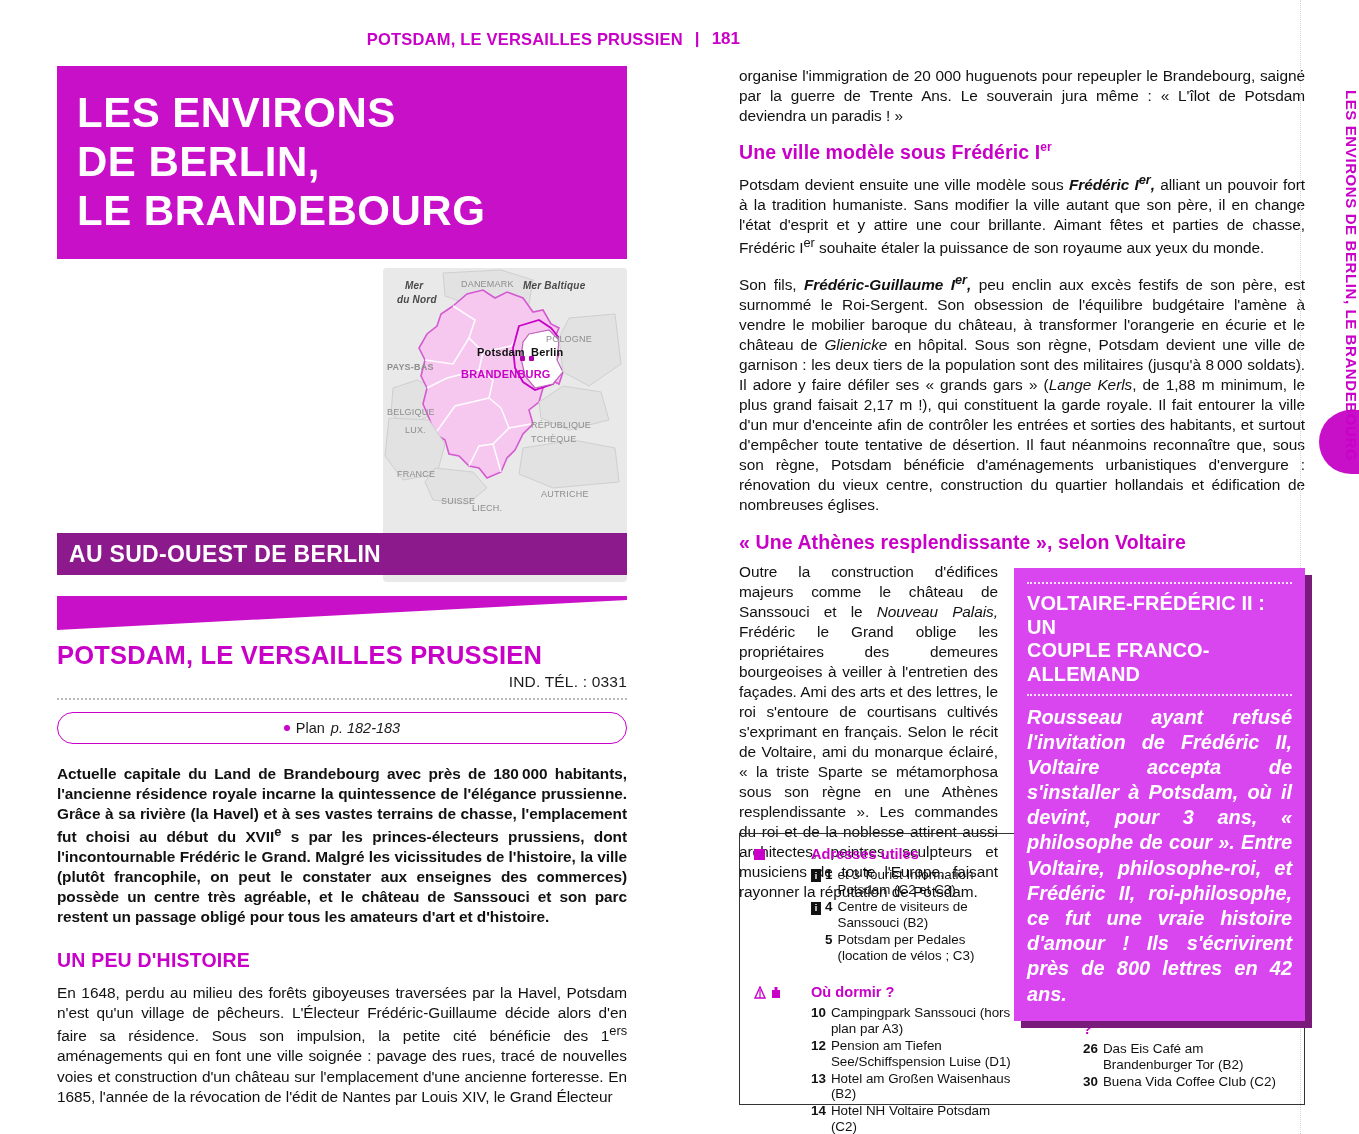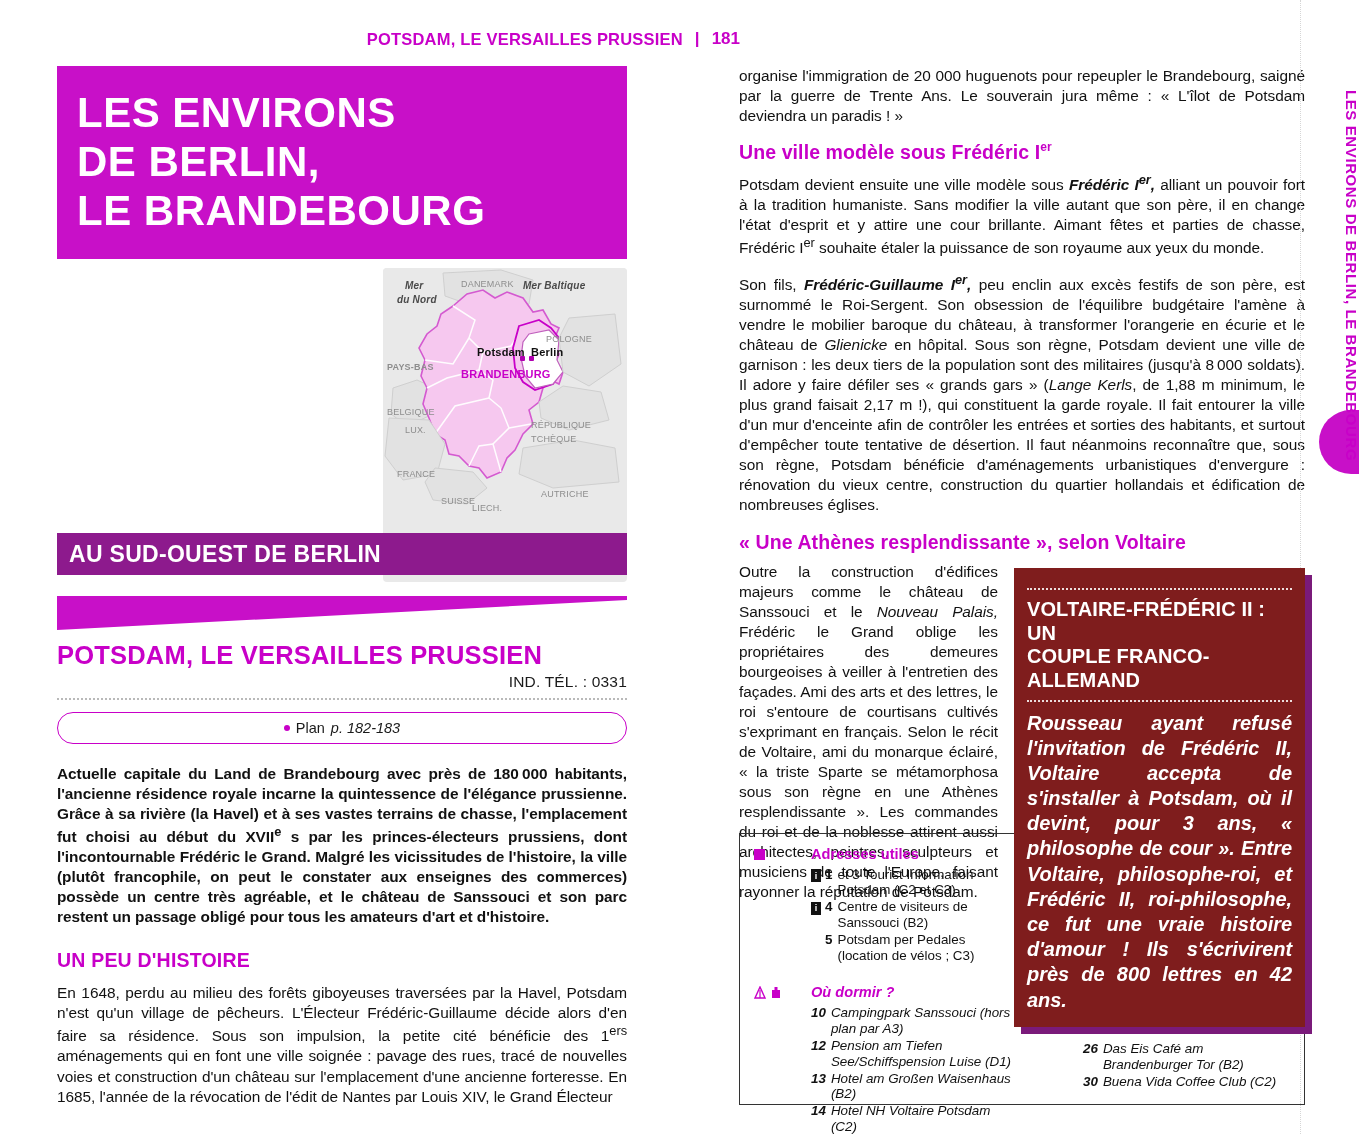--- a/index.html
+++ b/index.html
@@ -124,22 +124,22 @@
 
   
   .flow-wrap{ position:relative; }
   .voltaire-box{
     float:right;
     width:291px;
     margin:6px 0 10px 16px;
     position:relative;
   }
   .vb-inner{
-    background:#7f1d1d;
-    padding:20px 13px 14px 13px;
+    background:#d946ef;
+    padding:14px 13px 14px 13px;
     position:relative;
     z-index:2;
   }
   .vb-shadow{
     position:absolute; left:7px; top:7px; right:-7px; bottom:-7px;
     background:#7a1a7a; z-index:1;
   }
   .vb-title{
     color:#fff; font-weight:bold; font-size:20px; line-height:1.18;
     padding-bottom:7px;
@@ -158,21 +158,21 @@
 
   
   .legend-box{
     position:absolute; left:739px; top:833px; width:566px; height:272px;
     border:1.5px solid #333;
     padding:12px 10px 8px 10px;
     display:flex;
   }
   .legend-col{ width:50%; padding:0 4px; }
   .legend-group{ margin-bottom:11px; }
-  .legend-group:last-child{ margin-bottom:2px;font-style:italic; }
+  .legend-group:last-child{ margin-bottom:2px; }
   .lg-head{
     display:flex; align-items:center; gap:7px; margin-bottom:3px;
   }
   .lg-icons{ width:50px; display:flex; gap:4px; align-items:center; justify-content:flex-start; flex:0 0 50px; }
   .lg-title{ color:#c800c8; font-weight:bold; font-size:14.6px; line-height:1.2; }
   .lg-items{ padding-left:57px; }
   .lg-item{
     display:flex; font-size:13.4px; line-height:1.19; color:#111;
     margin-bottom:1px;
   }

